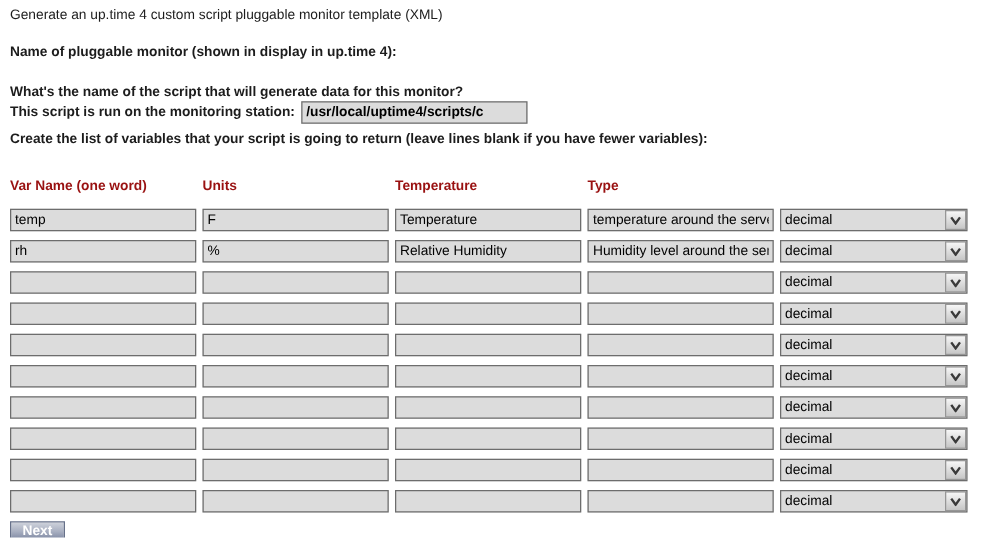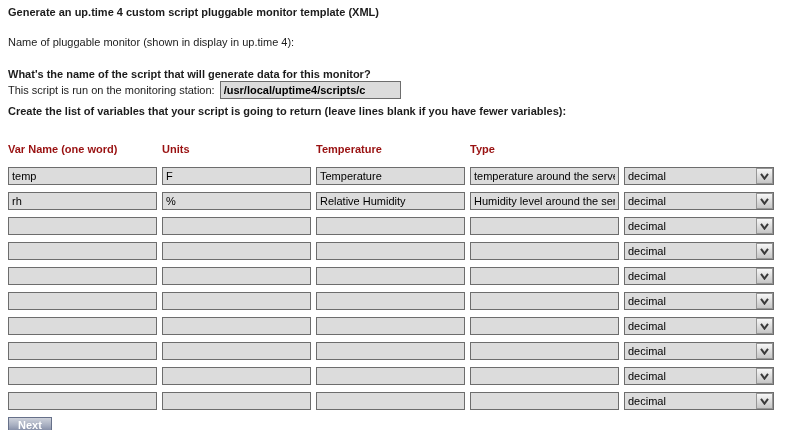--- a/index.html
+++ b/index.html
@@ -8,23 +8,23 @@
     --input-border:#6d6d6d;
     --button-text:#ffffff;
   }
   *{box-sizing:border-box;}
   html,body{margin:0;padding:0;}
   body{
     width:787px;height:430px;overflow:hidden;background:#ffffff;
     font-family:"Liberation Sans",sans-serif;font-size:11px;color:#1c1c1c;
   }
   .page{padding:6px 8px 0 8px;}
-  .title{font-weight:700;line-height:13px;}
+  .title{font-weight:400;line-height:13px;}
   .inline-field{display:flex;align-items:center;gap:5px;}
-  .inline-field .lbl{font-weight:400;white-space:nowrap;}
+  .inline-field .lbl{font-weight:700;white-space:nowrap;}
   .name-row{margin-top:17px;}
   input.text{
     background:var(--input-background);
     border:1px solid var(--input-border);
     height:18px;padding:0 3px;font-family:inherit;font-size:11px;color:#000;
   }
   .monitor-input{width:166px;font-weight:700;}
   .script-block{margin-top:19px;}
   .script-q{font-weight:700;line-height:14px;}
   .script-row{height:18px;}

